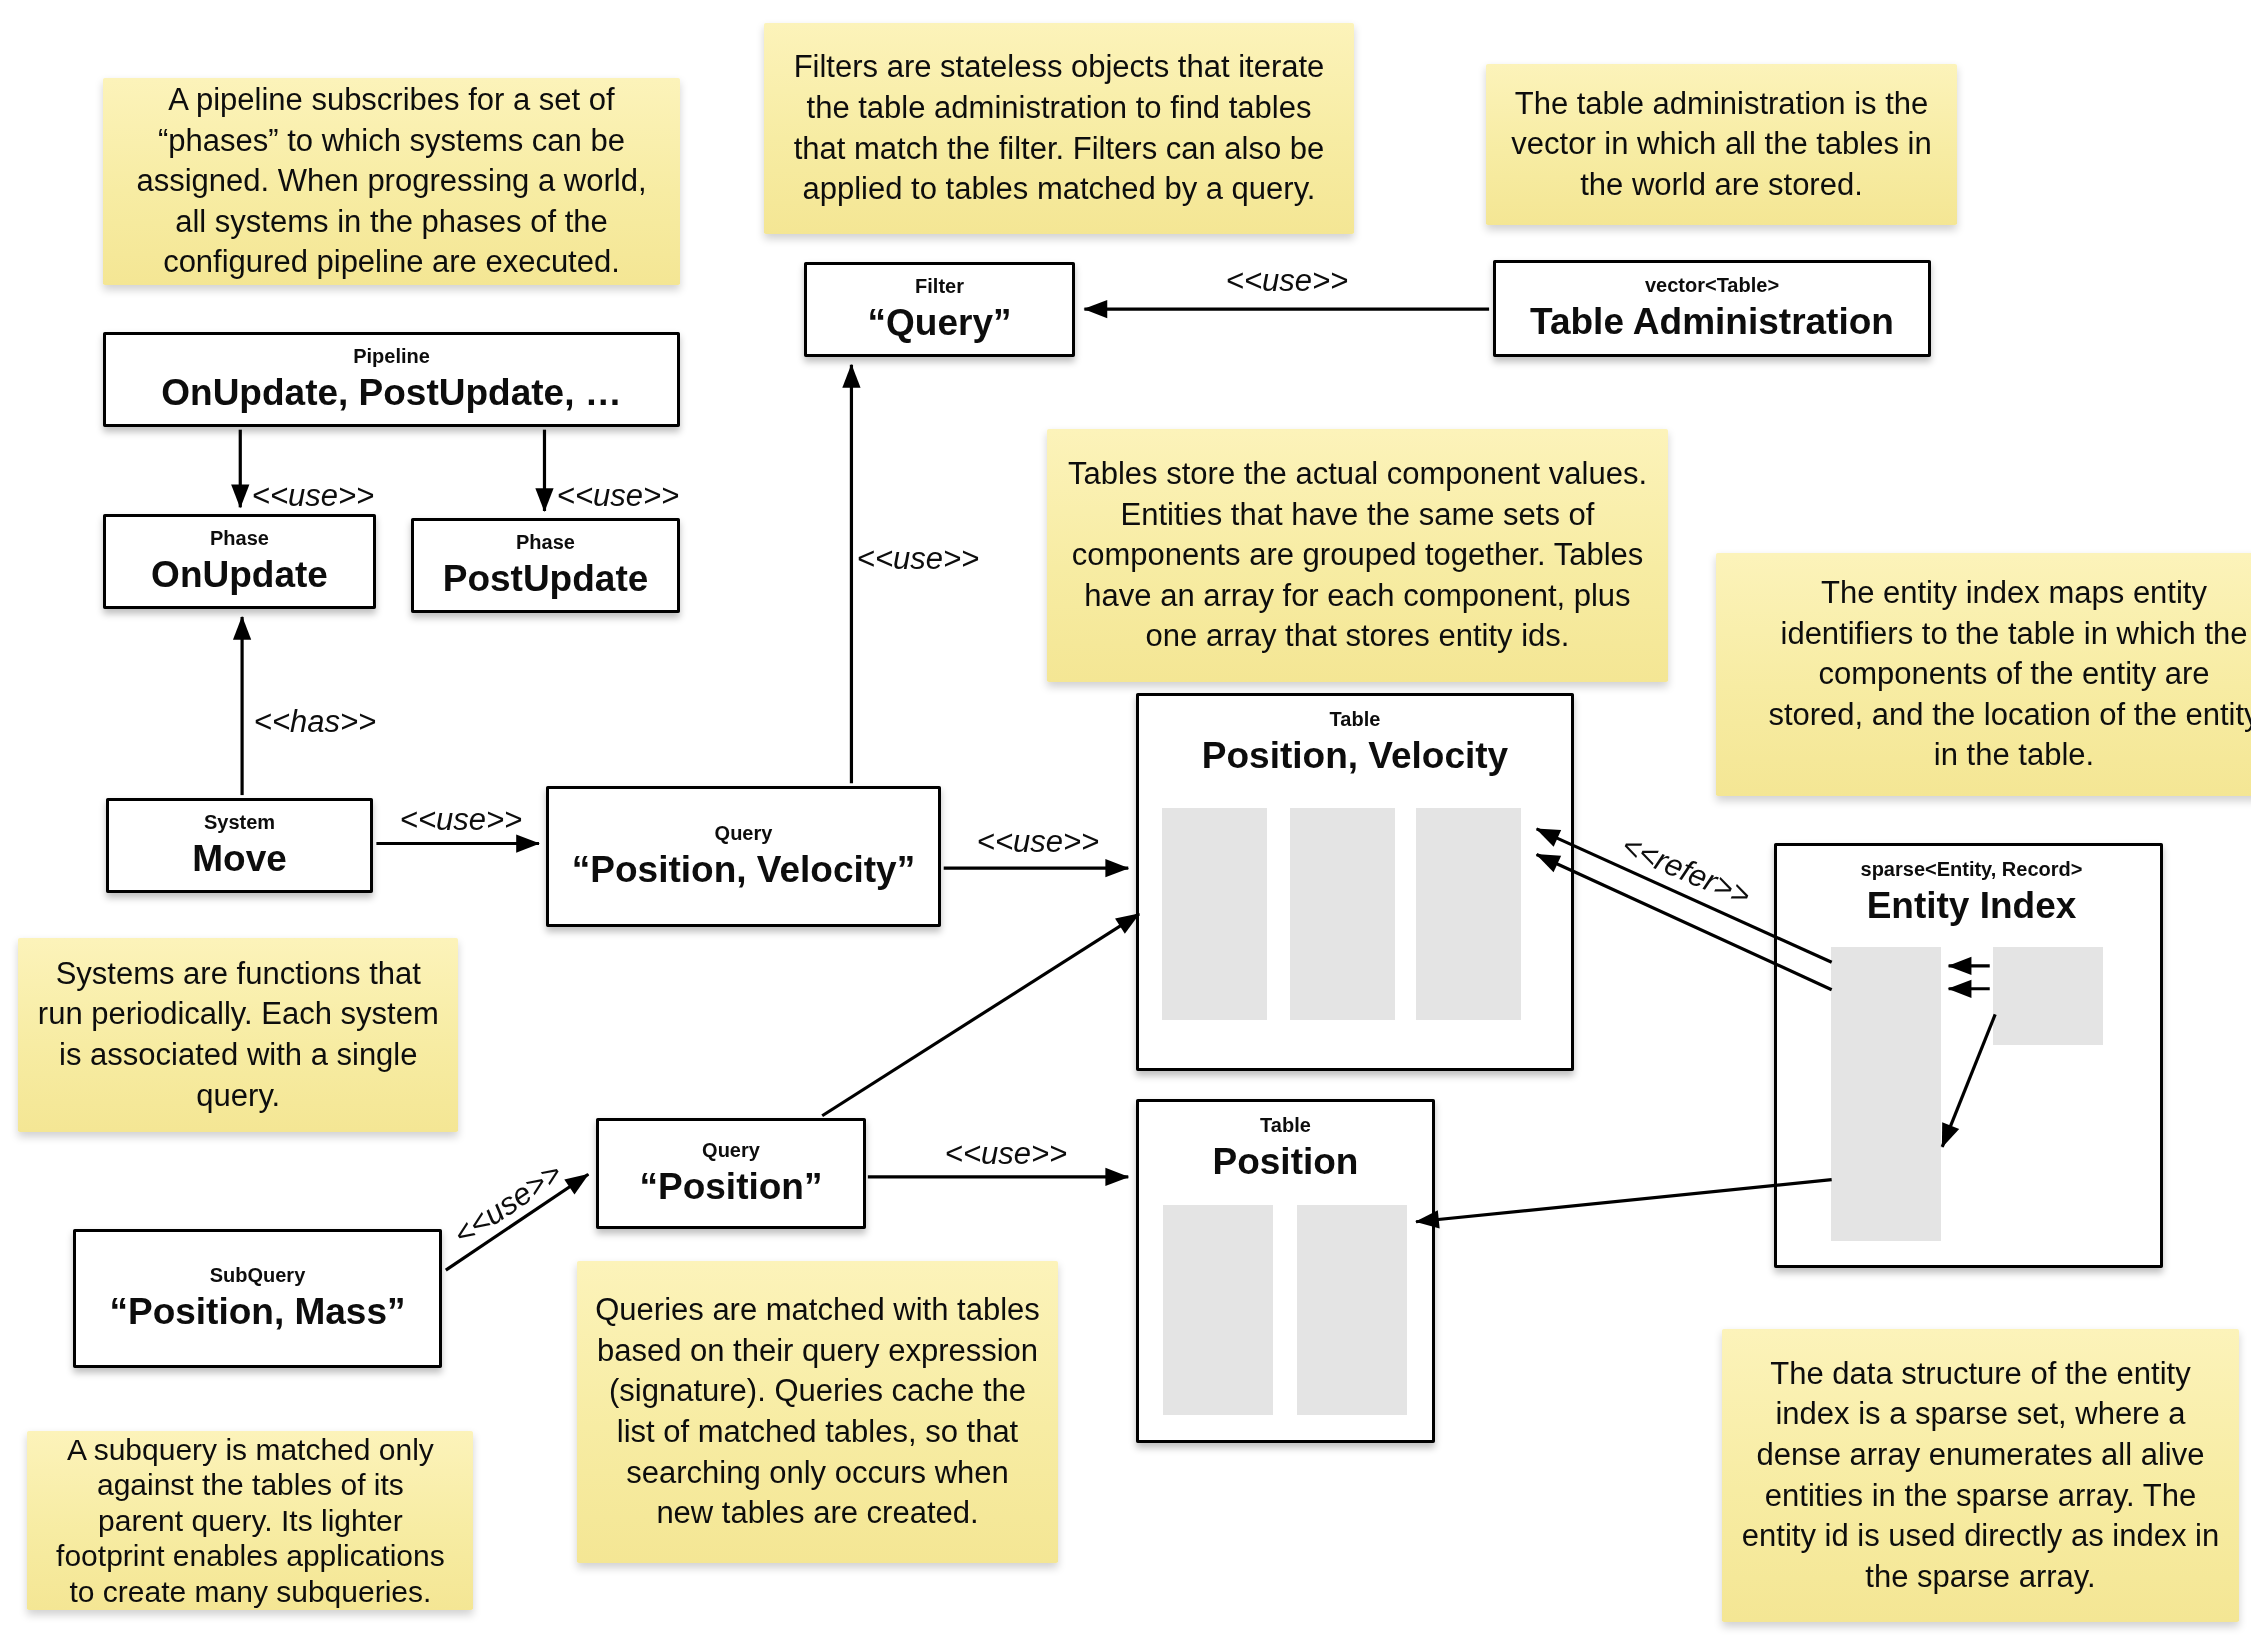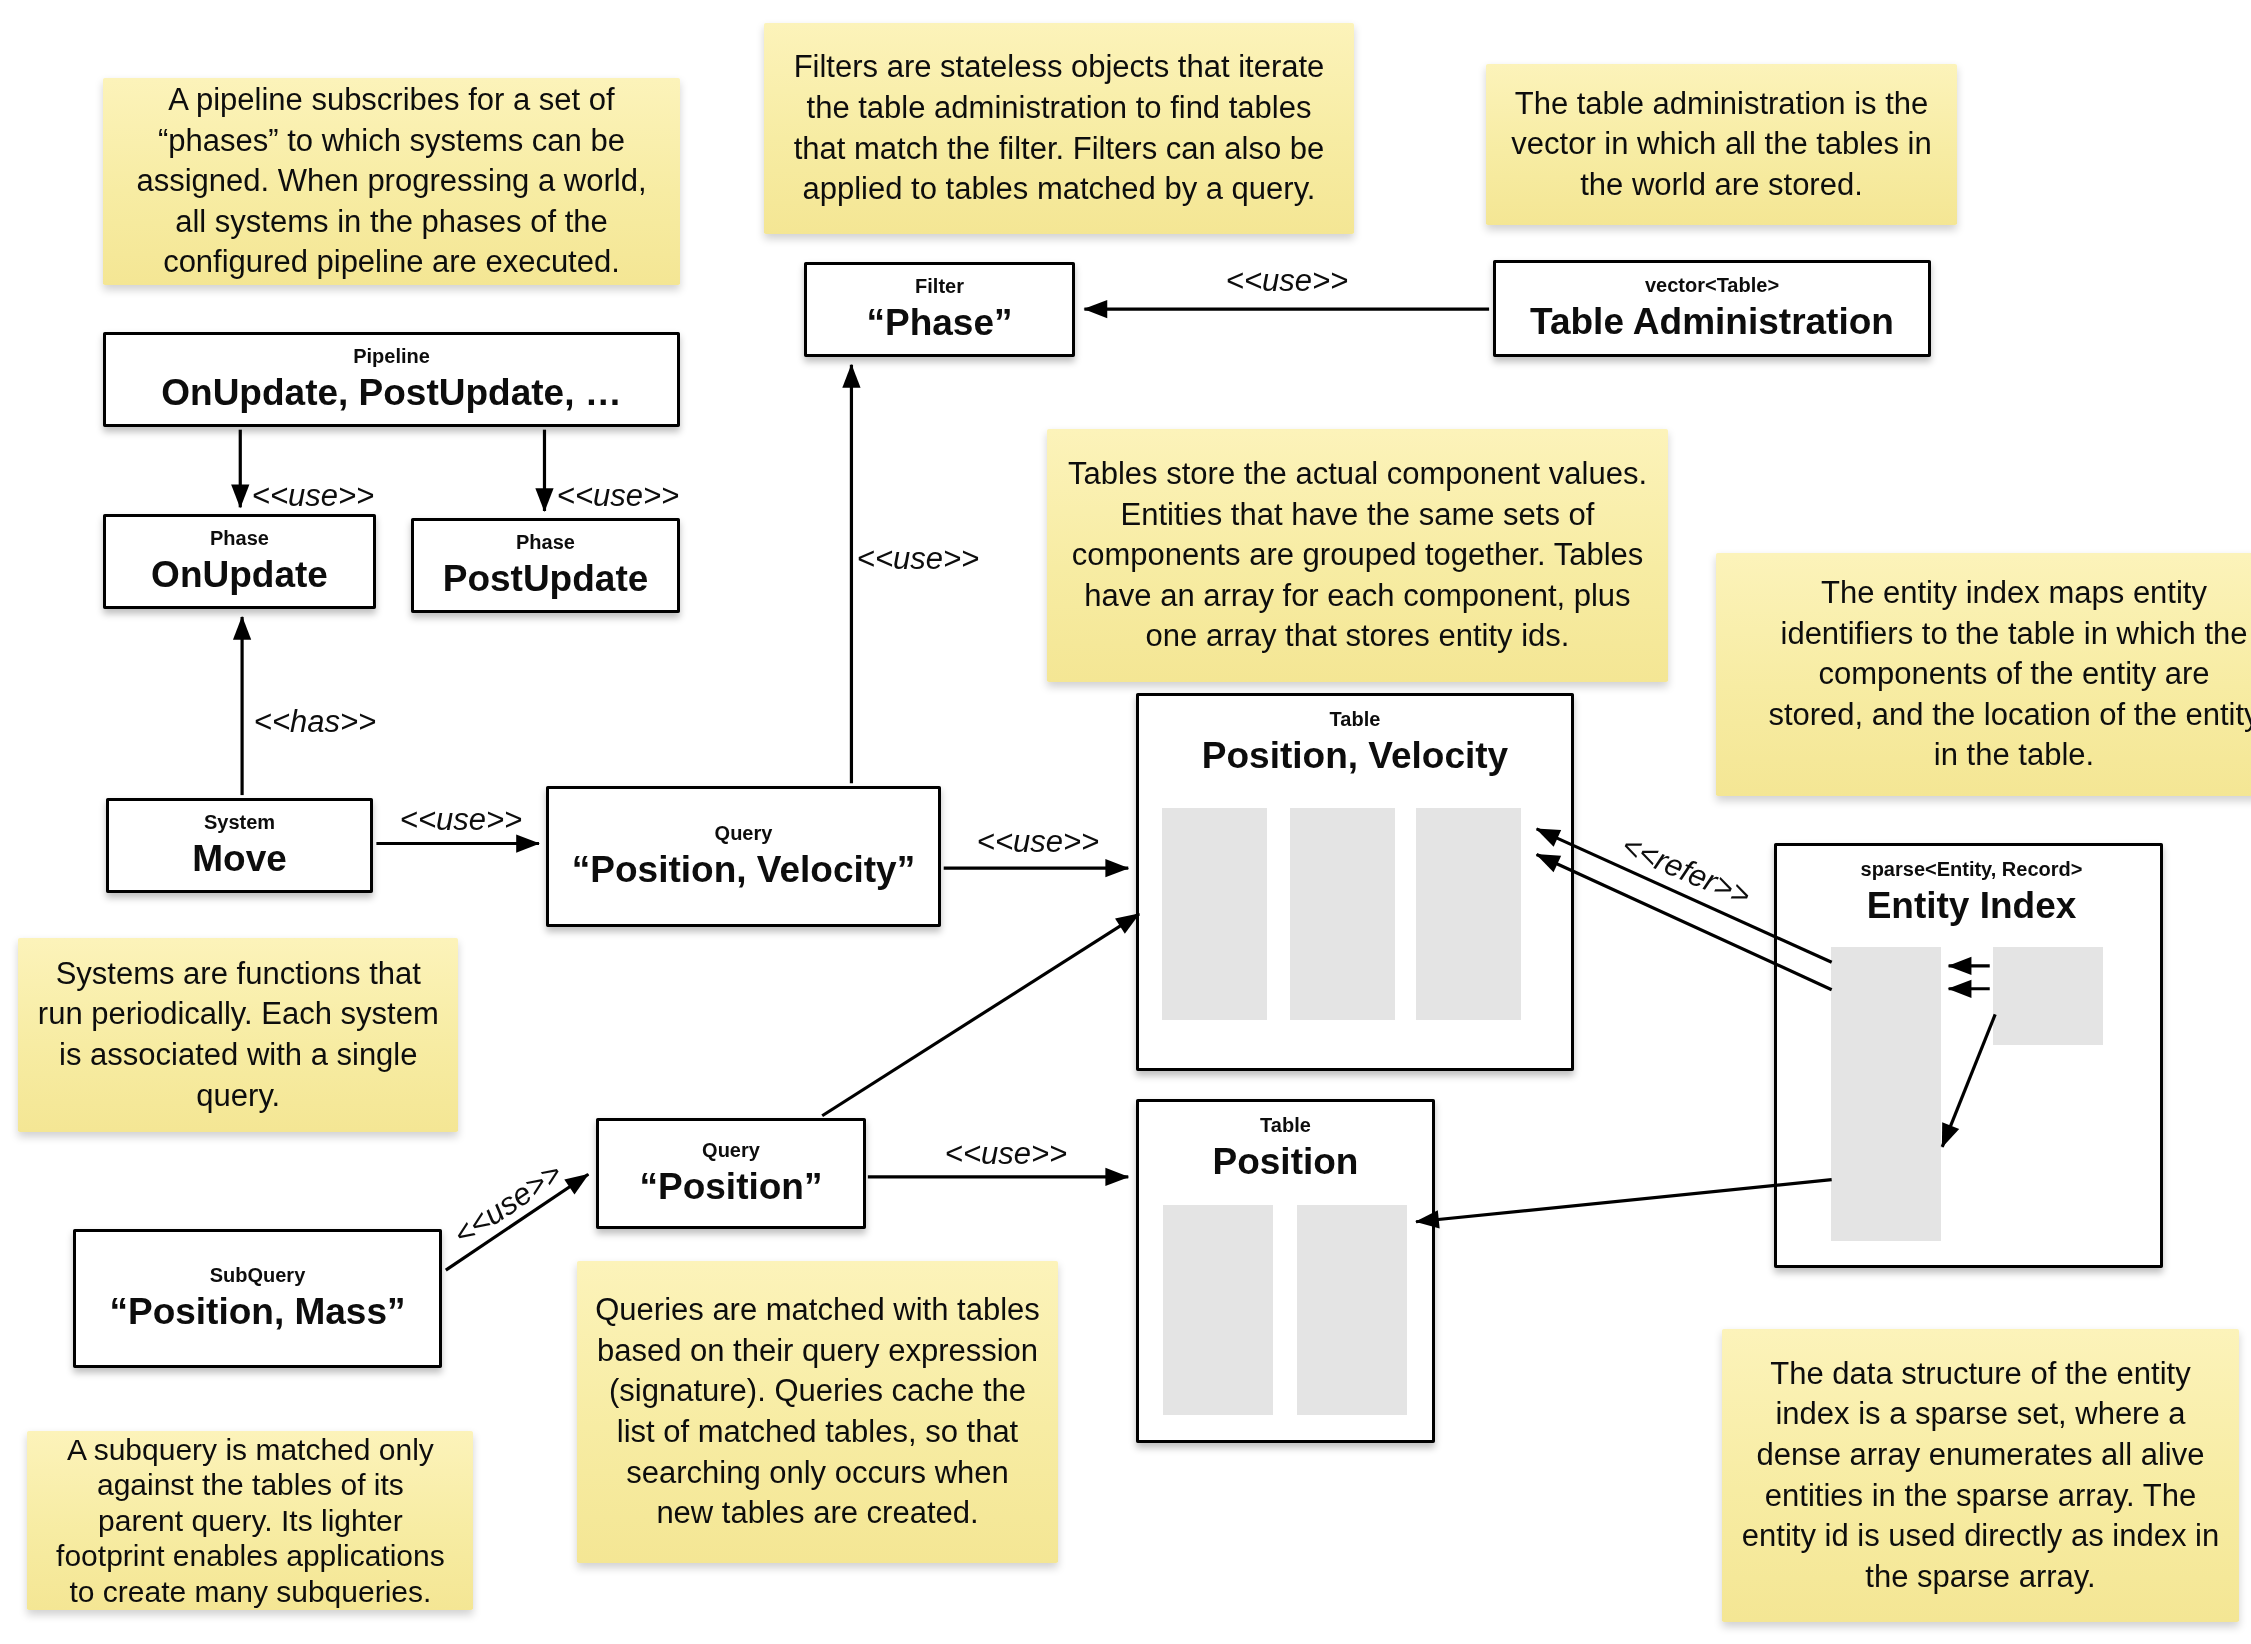--- a/index.html
+++ b/index.html
@@ -109,21 +109,21 @@
 
   <div class="note" style="left:1722px; top:1329px; width:517px; height:293px;">The data structure of the entity
 index is a sparse set, where a
 dense array enumerates all alive
 entities in the sparse array. The
 entity id is used directly as index in
 the sparse array.</div>
 
   <div class="ubox" style="left:804px; top:262px; width:271px; height:95px;">
     <span class="stereo">Filter</span>
-    <span class="bname">“Phase”</span>
+    <span class="bname">“Query”</span>
   </div>
 
   <div class="ubox" style="left:1493px; top:260px; width:438px; height:97px;">
     <span class="stereo">vector&lt;Table&gt;</span>
     <span class="bname">Table Administration</span>
   </div>
 
   <div class="ubox" style="left:103px; top:332px; width:577px; height:95px;">
     <span class="stereo">Pipeline</span>
     <span class="bname">OnUpdate, PostUpdate, …</span>

